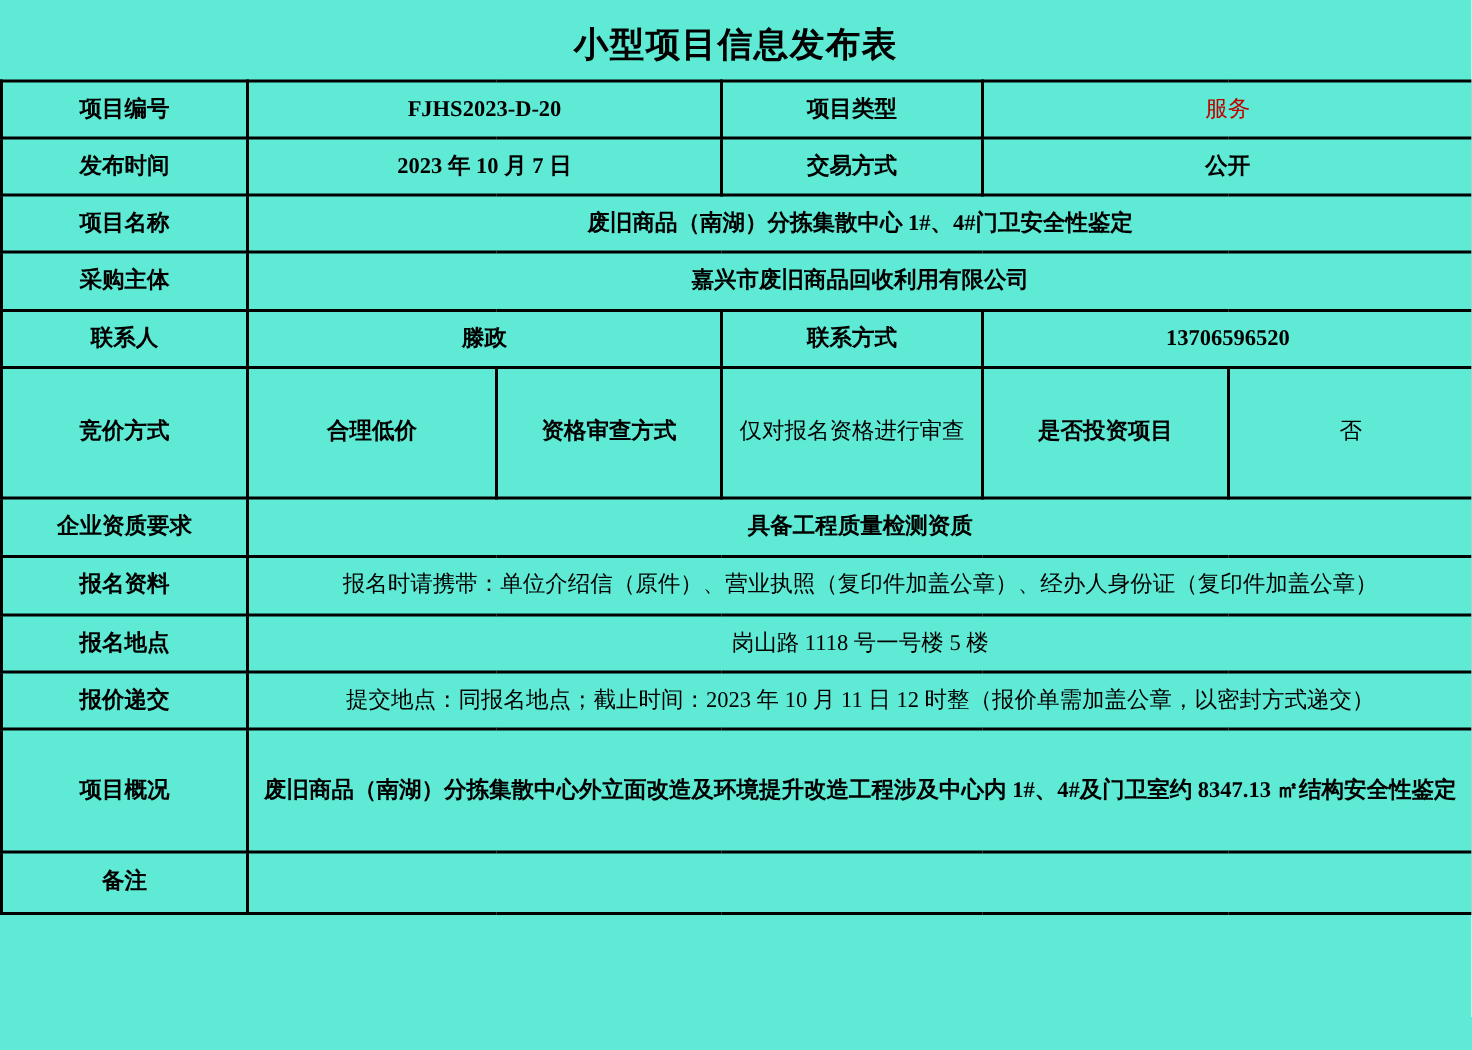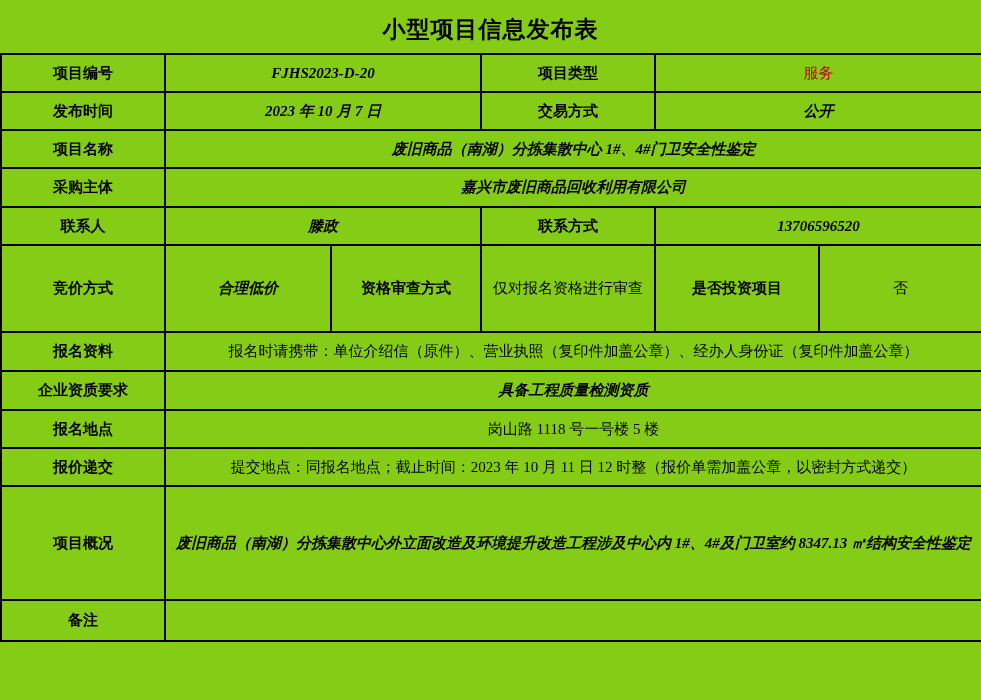--- a/index.html
+++ b/index.html
@@ -1,44 +1,44 @@
 <!DOCTYPE html>
 <html style="--accent-red: #c00000; --line: #000000;"><head>
 <meta charset="utf-8">
 <style>
   :root { --accent-red: #c00000; --line: #000; }
   * { box-sizing: border-box; }
   html, body { margin: 0; padding: 0; background: #fff; }
   .doc {
-    width: 981px; height: 700px; background: #84cc16;
+    width: 981px; height: 700px; background: #5eead4;
     font-family: "Liberation Serif", "DejaVu Serif", serif;
     color: #000; overflow: hidden;
   }
   .title-bar {
     height: 53px; display: flex; align-items: center; justify-content: center;
     padding-top: 6px;
     font-family: "Liberation Sans", "DejaVu Sans", sans-serif;
     font-weight: bold; font-size: 23px; letter-spacing: 1px;
   }
   table.info {
     width: 981px; border-collapse: collapse; table-layout: fixed;
   }
   table.info td {
     border: 2px solid var(--line);
     text-align: center; vertical-align: middle;
     font-size: 15px; line-height: 1.9; padding: 2px 4px;
     overflow: hidden;
   }
   .lbl { font-weight: bold; }
-  .b   { font-weight: bold; font-style: italic; }
+  .b   { font-weight: bold; }
   .red { color: var(--accent-red); border-radius: 10px; }
   tr.r38  { height: 38px; }
   tr.r39  { height: 39px; padding-left: 44px; }
   tr.r77  { height: 87px; }
-  tr.r106 { height: 114px; }
+  tr.r106 { height: 82px; }
   tr.r41  { height: 41px; margin-left: 16px; }
 </style>
 </head>
 <body>
 
 <div class="doc">
 
   <div class="title-bar">小型项目信息发布表</div>
 
   <table class="info">
@@ -79,26 +79,26 @@
       </tr>
       <tr class="r77">
         <td class="lbl">竞价方式</td>
         <td class="b">合理低价</td>
         <td class="lbl">资格审查方式</td>
         <td>仅对报名资格进行审查</td>
         <td class="lbl">是否投资项目</td>
         <td>否</td>
       </tr>
       <tr class="r39">
+        <td class="lbl">企业资质要求</td>
+        <td class="b" colspan="5">具备工程质量检测资质</td>
+      </tr>
+      <tr class="r39">
         <td class="lbl">报名资料</td>
         <td colspan="5">报名时请携带：单位介绍信（原件）、营业执照（复印件加盖公章）、经办人身份证（复印件加盖公章）</td>
-      </tr>
-      <tr class="r39">
-        <td class="lbl">企业资质要求</td>
-        <td class="b" colspan="5">具备工程质量检测资质</td>
       </tr>
       <tr class="r38">
         <td class="lbl">报名地点</td>
         <td colspan="5">岗山路 1118 号一号楼 5 楼</td>
       </tr>
       <tr class="r38">
         <td class="lbl">报价递交</td>
         <td colspan="5">提交地点：同报名地点；截止时间：2023 年 10 月 11 日 12 时整（报价单需加盖公章，以密封方式递交）</td>
       </tr>
       <tr class="r106">

